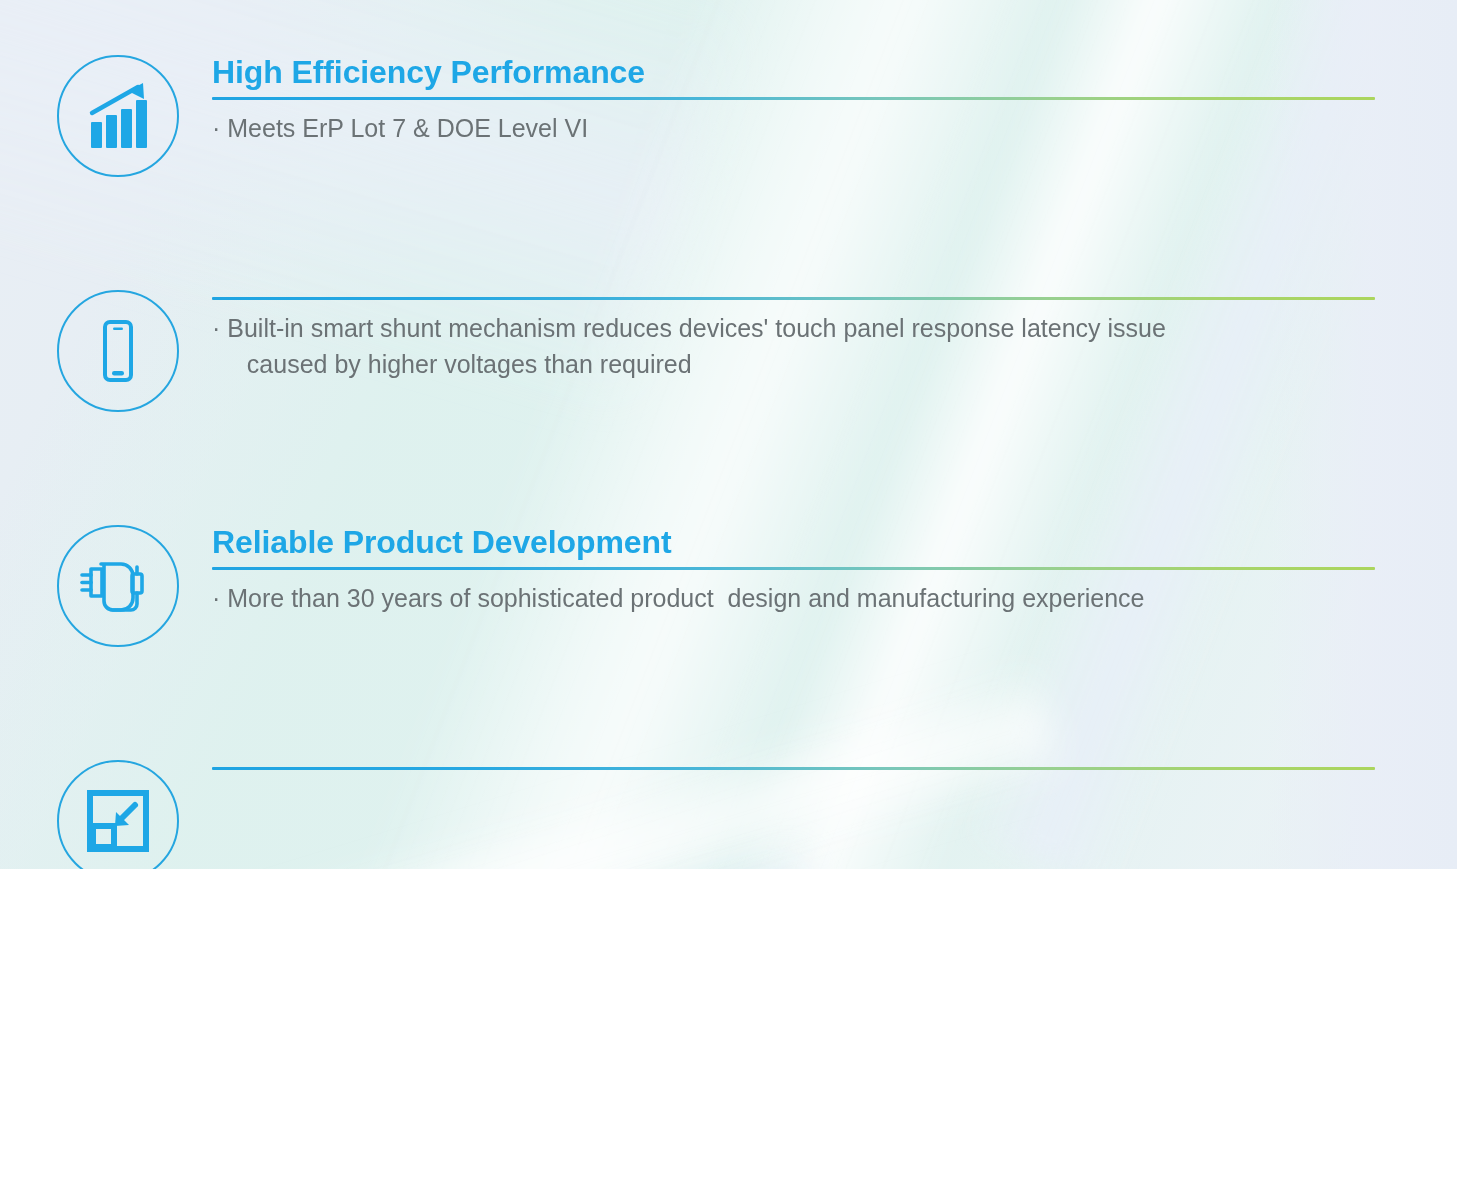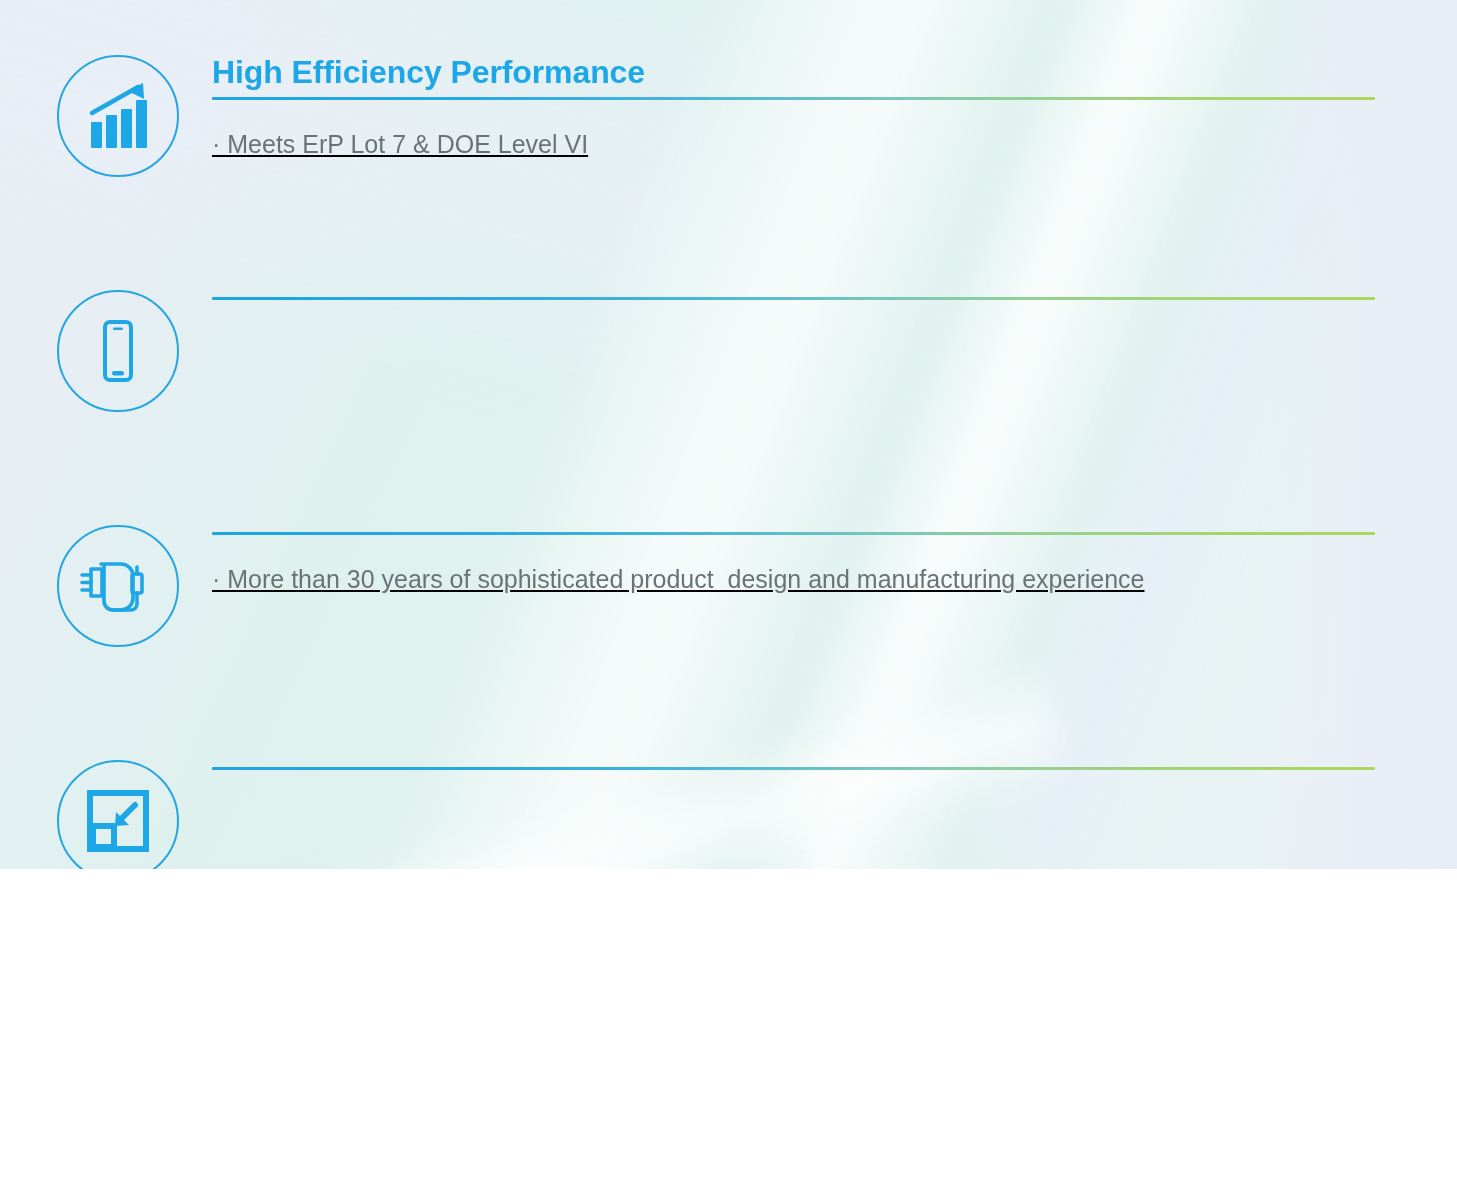--- a/index.html
+++ b/index.html
@@ -211,22 +211,21 @@
       #1fa4e2 0%,
       #27a8e2 22%,
       #49b6d8 42%,
       #79c7ba 58%,
       #98d090 72%,
       #a6d46c 86%,
       #abd55d 100%);
     border-radius: 1px;
   }
   .bullets {
-    margin-top: 27px;
-    text-decoration: underline;
+    margin-top: 11px;
   }
   .bullet {
     color: #6b7275;
     font-size: 25px;
     line-height: 1.42;
     white-space: pre-wrap;
     text-indent: -14px;
     padding-left: 14px;
   }
   .bullet + .bullet { margin-top: 1px; text-align: right; }
@@ -281,20 +280,24 @@
         <div class="icon-circle">
           <svg width="74" height="74" viewBox="0 0 74 74" aria-hidden="true">
             <rect x="24" y="8" width="26" height="58" rx="5" ry="5" fill="none" stroke="#1ea7e6" stroke-width="4"></rect>
             <rect x="32" y="13.5" width="10" height="2.6" rx="1.3" fill="#1ea7e6"></rect>
             <rect x="31" y="57" width="12" height="4.5" rx="2.2" fill="#1ea7e6"></rect>
           </svg>
         </div>
       </div>
       <div class="content">
         <div class="divider"></div>
+        <div class="bullets">
+          <div class="bullet">· Built-in smart shunt mechanism reduces devices' touch panel response latency issue
+   caused by higher voltages than required</div>
+        </div>
       </div>
     </div>
 
     <div class="feature" style="top:525px;">
       <div class="icon-wrap">
         <div class="icon-circle">
           <svg width="82" height="78" viewBox="0 0 82 78" aria-hidden="true">
             <g fill="none" stroke="#1ea7e6" stroke-width="3.6" stroke-linecap="round" stroke-linejoin="round">
 
               <path d="M24 17 h20 a12 12 0 0 1 12 12 v22 a12 12 0 0 1 -12 12 h-8 a9 9 0 0 1 -9 -9 V17 Z"></path>
@@ -306,20 +309,21 @@
 
               <path d="M36 63 h18 a6 6 0 0 0 6 -6 V46"></path>
 
               <rect x="55" y="27" width="10" height="19" rx="2"></rect>
               <line x1="60" y1="20" x2="60" y2="27"></line>
             </g>
           </svg>
         </div>
       </div>
       <div class="content">
+        <div class="feature-title">Reliable Product Development</div>
         <div class="divider"></div>
         <div class="bullets">
           <div class="bullet">· More than 30 years of sophisticated product  design and manufacturing experience</div>
         </div>
       </div>
     </div>
 
     <div class="feature" style="top:760px;">
       <div class="icon-wrap">
         <div class="icon-circle">

